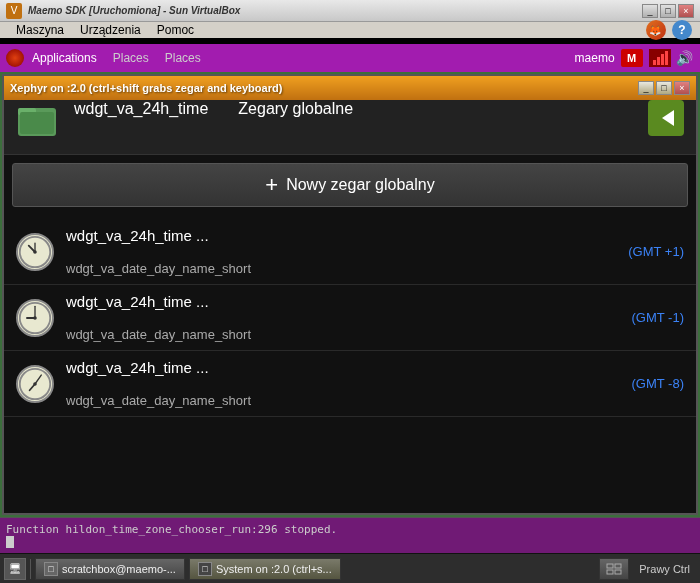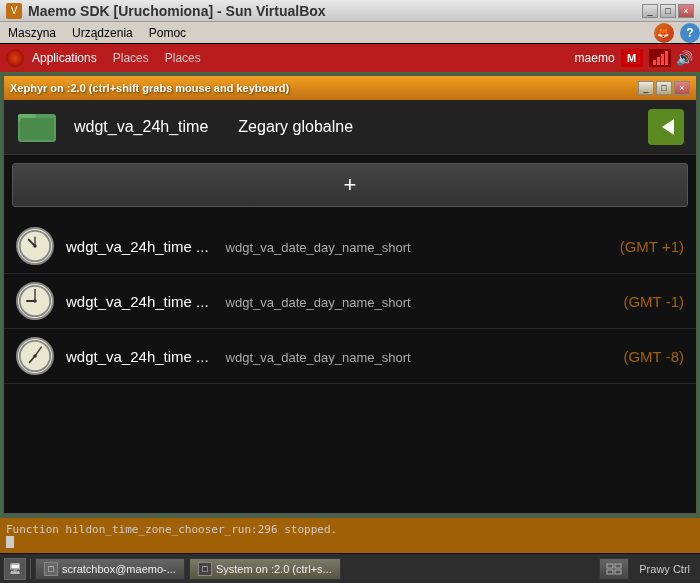--- a/index.html
+++ b/index.html
@@ -27,23 +27,24 @@
     .vbox-titlebar {
       background: linear-gradient(to bottom, #e8e8e8, #c8c8c8);
       height: 22px;
       display: flex;
       align-items: center;
       justify-content: space-between;
       padding: 0 6px;
       border-bottom: 1px solid #999;
     }
     .vbox-title-text {
-      font-size: 14px;
+      font-size: 10px;
       color: #333;
       font-weight: bold;
+      font-style: italic;
     }
     .vbox-title-buttons {
       display: flex;
       gap: 2px;
     }
     .vbox-title-btn {
       width: 16px;
       height: 14px;
       background: linear-gradient(to bottom, #e0e0e0, #b0b0b0);
       border: 1px solid #888;
@@ -53,33 +54,33 @@
       font-size: 9px;
       cursor: pointer;
     }
 
     
     .vbox-menubar {
       background: #d4d0c8;
       height: 22px;
       display: flex;
       align-items: center;
-      padding: 0 0;
-      border-bottom: 1px solid #000000;
+      padding: 0 8px;
+      border-bottom: 6px solid #000000;
     }
     .menu-item {
       padding: 2px 8px;
       font-size: 12px;
       color: #000;
       cursor: pointer;
     }
 
     
     .maemo-topbar {
-      background: #b91c1c;
+      background: #a21caf;
       height: 28px;
       display: flex;
       align-items: center;
       padding: 0 6px;
       gap: 4px;
     }
     .maemo-apps-btn {
       background: none;
       border: none;
       color: #fff;
@@ -154,21 +155,21 @@
       display: flex;
       flex-direction: column;
       padding: 0;
     }
 
     
     .maemo-header {
       background: #222;
       height: 55px;
       display: flex;
-      align-items: center;
+      align-items: flex-start;
       padding: 0 12px;
       gap: 16px;
       border-bottom: 1px solid #333;
     }
     .header-titles {
       display: flex;
       gap: 30px;
       flex: 1;
       align-items: center;
     }
@@ -232,41 +233,40 @@
       border: 2px solid #888;
       position: relative;
       flex-shrink: 0;
       display: flex;
       align-items: center;
       justify-content: center;
     }
     .clock-info {
       flex: 1;
       display: flex;
-      flex-direction: row;
+      flex-direction: column;
       gap: 17px;
-      align-items: flex-end;
     }
     .clock-name {
       color: #fff;
       font-size: 15px;
     }
     .clock-details {
       color: #aaa;
       font-size: 13px;
     }
     .clock-gmt {
-      color: #a16207;
-      font-size: 15px;
+      color: #3b82f6;
+      font-size: 13px;
       margin-left: auto;
     }
 
     
     .terminal-bar {
-      background: #a16207;
+      background: #701a75;
       height: 36px;
       padding: 4px 6px;
       font-family: monospace;
       font-size: 11px;
       color: #ccc;
       border-top: 1px solid #555;
       display: flex;
       flex-direction: column;
       justify-content: center;
     }
@@ -384,21 +384,21 @@
 
       <div style="display:flex;align-items:center;justify-content:center;color:#ccc;font-size:14px;">🔊</div>
     </div>
   </div>
 
   <div style="flex:1;display:flex;flex-direction:column;background:#3c6e3c;padding:2px;">
 
     <div class="xephyr-window">
 
       <div class="xephyr-titlebar">
-        <span class="xephyr-title-text">Xephyr on :2.0 (ctrl+shift grabs mouse and keyboard)</span>
+        <span class="xephyr-title-text">Xephyr on :2.0 (ctrl+shift grabs zegar and keyboard)</span>
         <div class="xephyr-title-buttons">
           <div class="xephyr-btn">_</div>
           <div class="xephyr-btn">□</div>
           <div class="xephyr-btn" style="background:linear-gradient(to bottom,#e08080,#b05050);color:#fff;">×</div>
         </div>
       </div>
 
       <div class="maemo-content">
 
         <div class="maemo-header">
@@ -418,20 +418,21 @@
 
           <div class="back-arrow">
             <svg width="24" height="24" viewBox="0 0 24 24">
               <polygon points="20,4 8,12 20,20" fill="#fff"></polygon>
             </svg>
           </div>
         </div>
 
         <div class="add-button">
           <span class="add-button-plus">+</span>
+          <span>Nowy zegar globalny</span>
         </div>
 
         <div class="clock-list">
 
           <div class="clock-item">
             <div class="clock-face">
               <svg width="38" height="38" viewBox="0 0 38 38">
                 <circle cx="19" cy="19" r="17" fill="#e8e8d0" stroke="#888" stroke-width="2"></circle>
                 <line x1="19" y1="19" x2="12" y2="12" stroke="#333" stroke-width="2" stroke-linecap="round"></line>
                 <line x1="19" y1="19" x2="19" y2="9" stroke="#333" stroke-width="1.5" stroke-linecap="round"></line>

